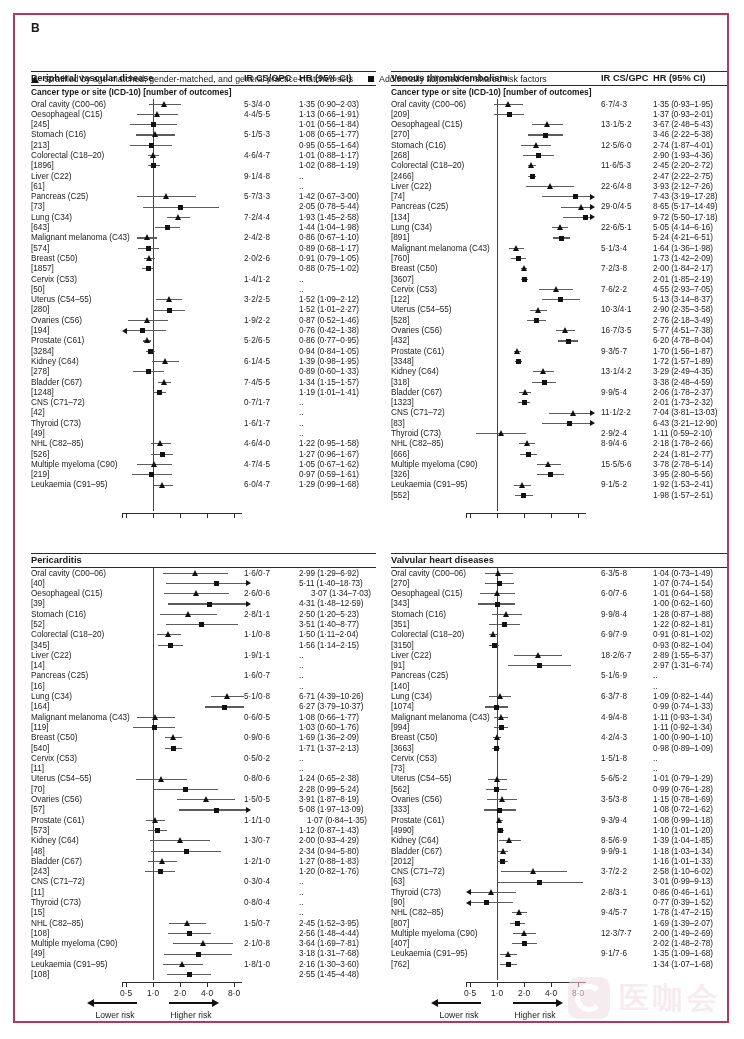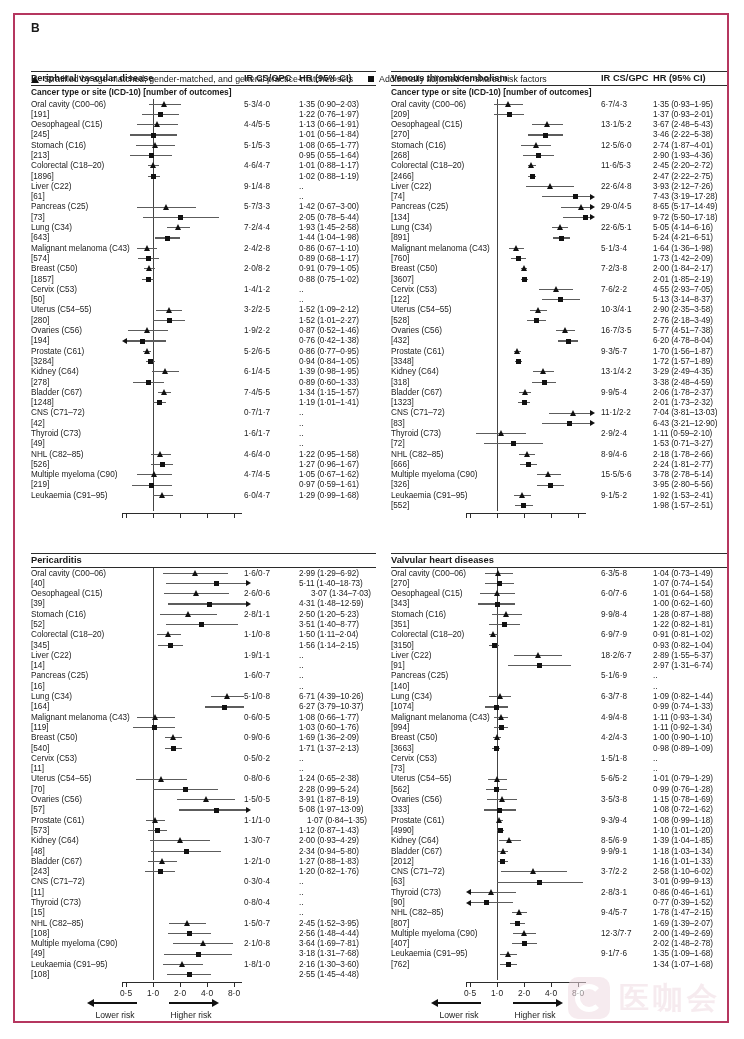--- a/index.html
+++ b/index.html
@@ -72,26 +72,20 @@
           <div class="rows" style="height: 412px;">
             <div class="vline" style="left: 122px;"></div>
             <div class="frow">
               <div class="rlabel">Oral cavity (C00–06)</div>
               <div class="ci" style="left: 117.896px; width: 31.684px;"></div>
               <div class="mtri" style="left: 130.19px;"></div>
               <div class="ir" style="left: 213px;">5·3/4·0</div>
               <div class="hr" style="left: 268px;">1·35 (0·90–2·03)</div>
             </div>
             <div class="frow">
-              <div class="rlabel">[191]</div>
-              <div class="ci" style="left: 111.31px; width: 37.1014px;"></div>
-              <div class="msq" style="left: 127.246px;"></div>
-              <div class="hr" style="left: 268px;">1·22 (0·76–1·97)</div>
-            </div>
-            <div class="frow">
               <div class="rlabel">Oesophageal (C15)</div>
               <div class="ci" style="left: 105.815px; width: 41.3919px;"></div>
               <div class="mtri" style="left: 123.261px;"></div>
               <div class="ir" style="left: 213px;">4·4/5·5</div>
               <div class="hr" style="left: 268px;">1·13 (0·66–1·91)</div>
             </div>
             <div class="frow">
               <div class="rlabel">[245]</div>
               <div class="ci" style="left: 99.4145px; width: 46.3376px;"></div>
               <div class="msq" style="left: 119.888px;"></div>
@@ -168,21 +162,21 @@
             <div class="frow">
               <div class="rlabel">[574]</div>
               <div class="ci" style="left: 106.977px; width: 21.1384px;"></div>
               <div class="msq" style="left: 114.961px;"></div>
               <div class="hr" style="left: 268px;">0·89 (0·68–1·17)</div>
             </div>
             <div class="frow">
               <div class="rlabel">Breast (C50)</div>
               <div class="ci" style="left: 112.818px; width: 11.0825px;"></div>
               <div class="mtri" style="left: 114.826px;"></div>
-              <div class="ir" style="left: 213px;">2·0/8·2</div>
+              <div class="ir" style="left: 213px;">2·0/2·6</div>
               <div class="hr" style="left: 268px;">0·91 (0·79–1·05)</div>
             </div>
             <div class="frow">
               <div class="rlabel">[1857]</div>
               <div class="ci" style="left: 110.794px; width: 11.9774px;"></div>
               <div class="msq" style="left: 114.521px;"></div>
               <div class="hr" style="left: 268px;">0·88 (0·75–1·02)</div>
             </div>
             <div class="frow">
               <div class="rlabel">Cervix (C53)</div>
@@ -544,26 +538,20 @@
               <div class="arr arr-r" style="left: 198.905px;"></div>
               <div class="msq" style="left: 175.99px;"></div>
               <div class="hr" style="left: 262px;">6·43 (3·21–12·90)</div>
             </div>
             <div class="frow">
               <div class="rlabel">Thyroid (C73)</div>
               <div class="ci" style="left: 85.4472px; width: 49.4533px;"></div>
               <div class="mtri" style="left: 106.565px;"></div>
               <div class="ir" style="left: 210px;">2·9/2·4</div>
               <div class="hr" style="left: 262px;">1·11 (0·59–2·10)</div>
-            </div>
-            <div class="frow">
-              <div class="rlabel">[72]</div>
-              <div class="ci" style="left: 92.6591px; width: 59.4918px;"></div>
-              <div class="msq" style="left: 120.065px;"></div>
-              <div class="hr" style="left: 262px;">1·53 (0·71–3·27)</div>
             </div>
             <div class="frow">
               <div class="rlabel">NHL (C82–85)</div>
               <div class="ci" style="left: 128.461px; width: 15.6478px;"></div>
               <div class="mtri" style="left: 132.857px;"></div>
               <div class="ir" style="left: 210px;">8·9/4·6</div>
               <div class="hr" style="left: 262px;">2·18 (1·78–2·66)</div>
             </div>
             <div class="frow">
               <div class="rlabel">[666]</div>

